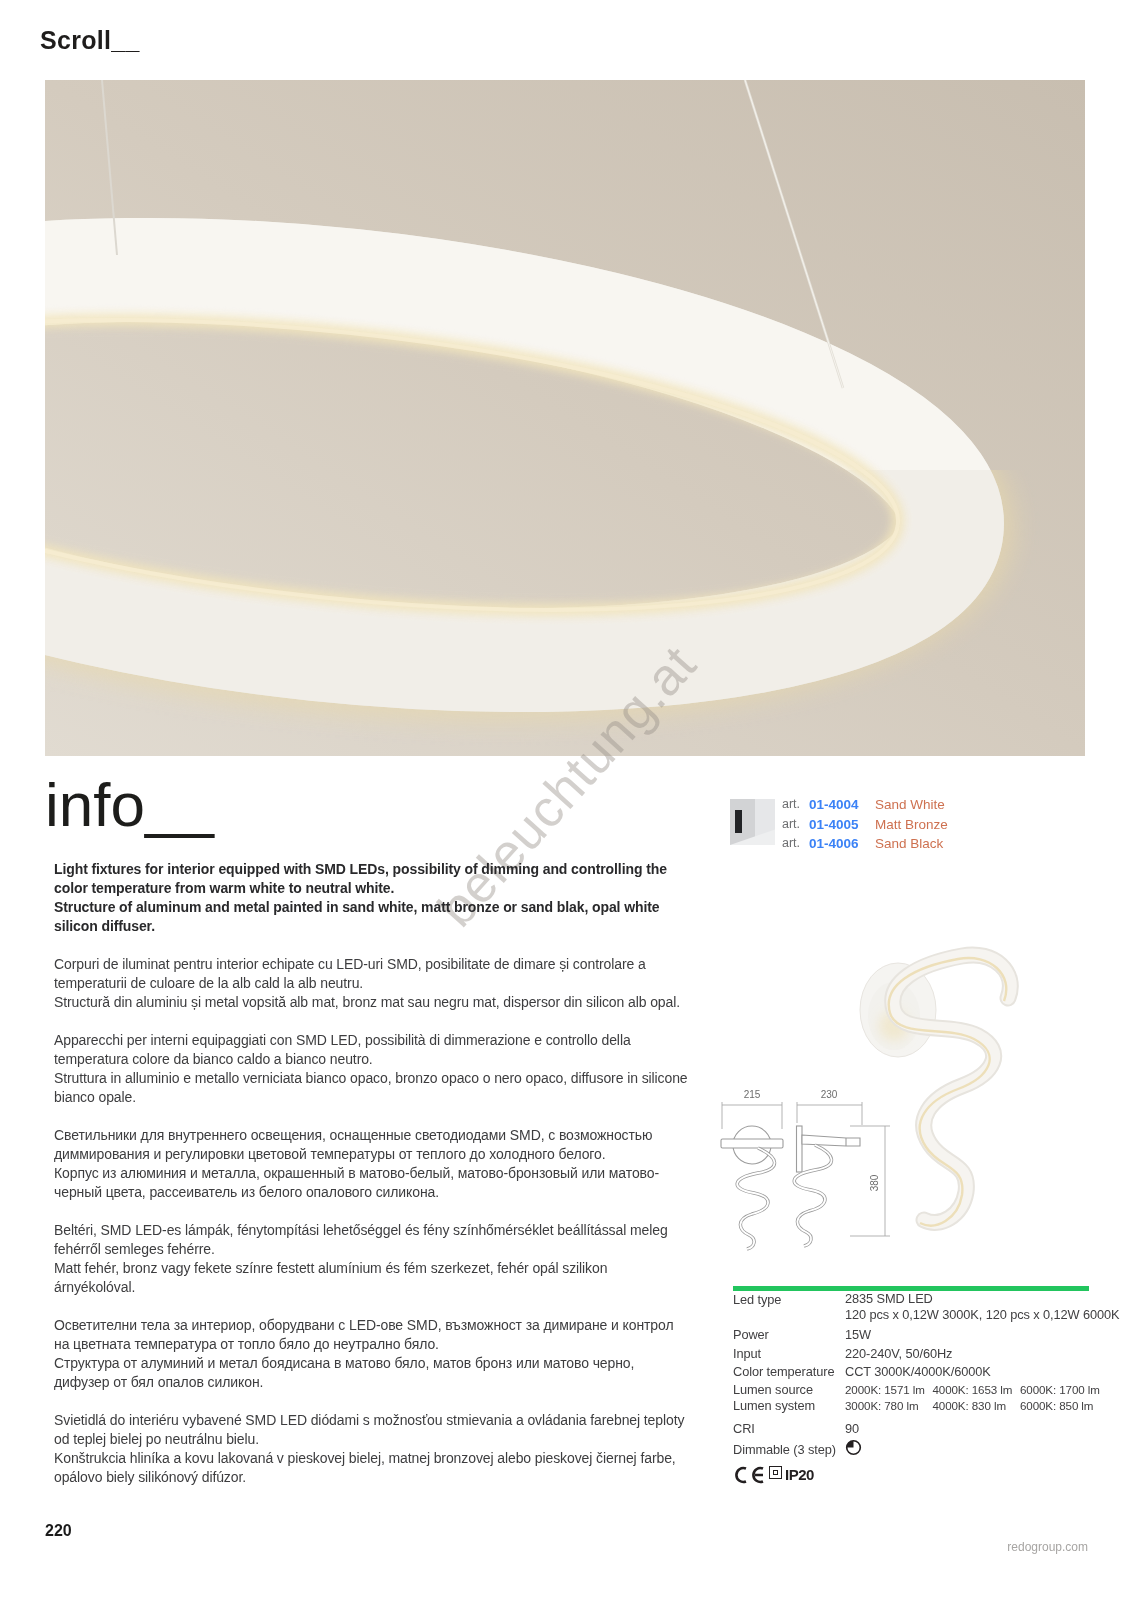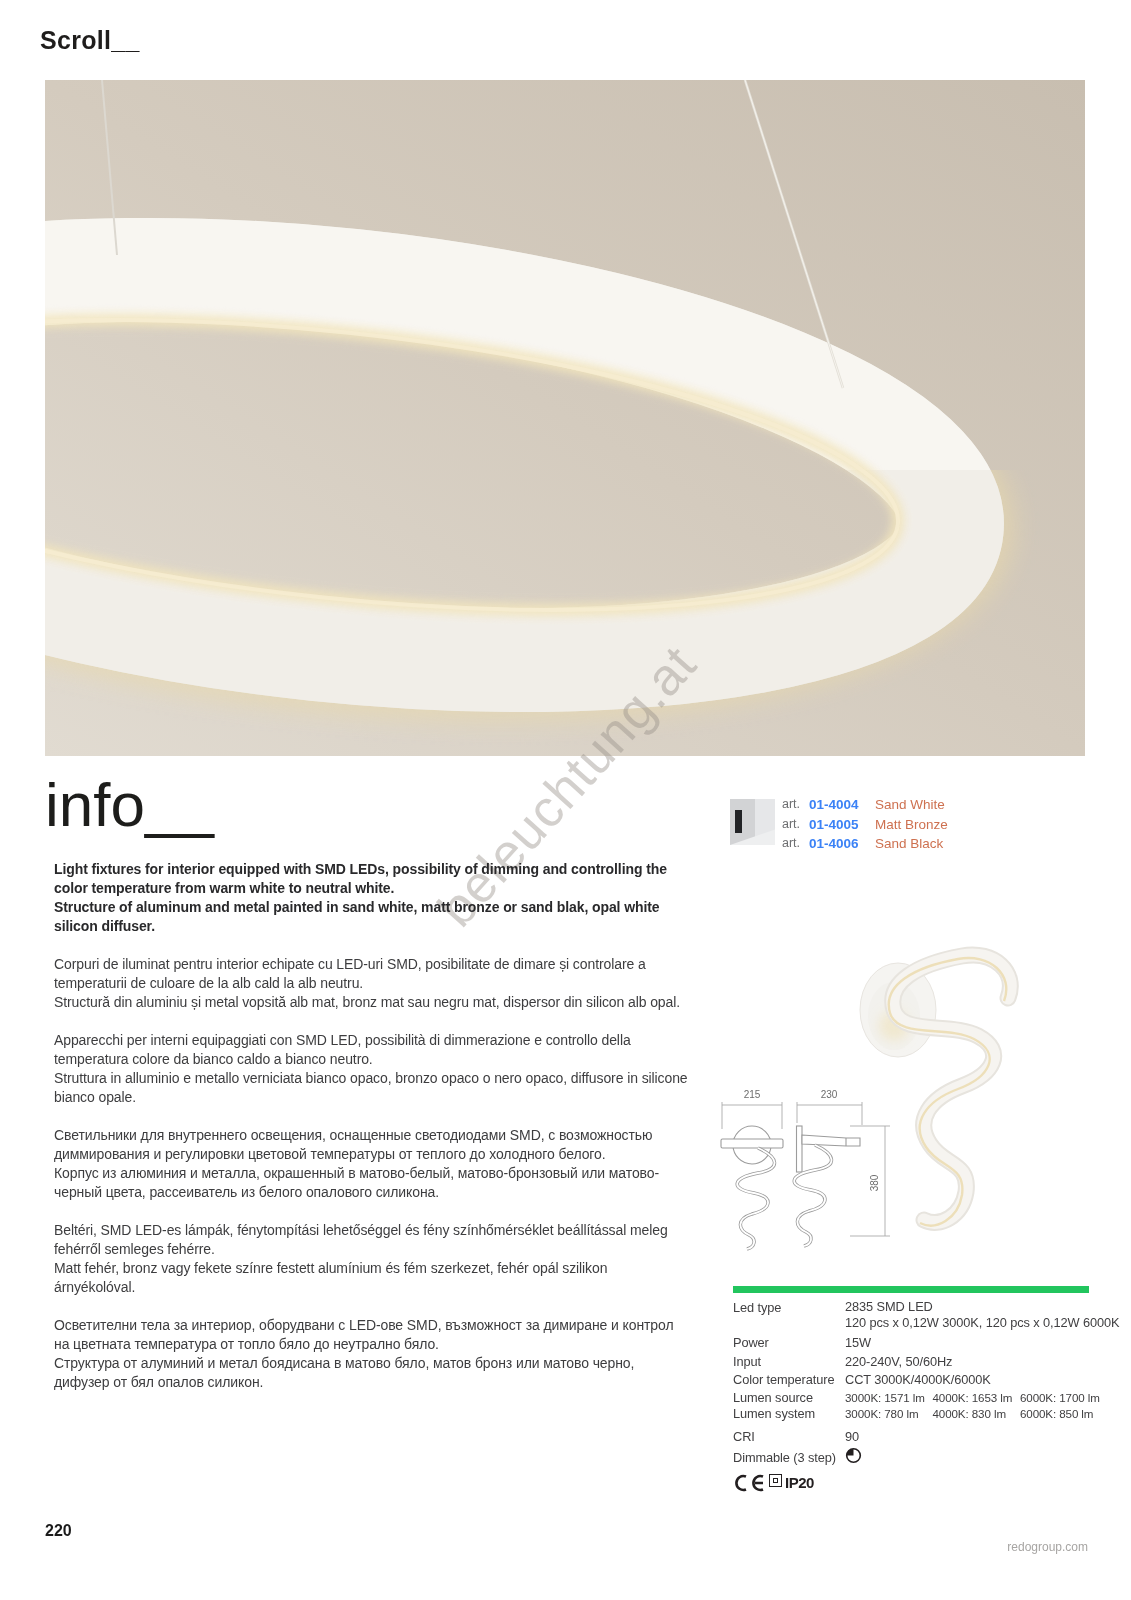--- a/index.html
+++ b/index.html
@@ -32,21 +32,21 @@
   .artrow{display:flex;align-items:flex-start;font-size:13.5px;line-height:19.5px}
   .artlabel{width:27px;font-size:12.5px;color:#6d6e70}
   .artcode{width:66px;font-weight:700;color:#3b82f6}
   .artname{color:#ce7150}
 
   .photo{position:absolute;left:848px;top:920px;z-index:2}
   .dimdraw{position:absolute;left:700px;top:1083px;z-index:2}
   .dimdraw text{font-family:"Liberation Sans",sans-serif;font-size:10px;fill:#6c6c6c}
 
   .specs{position:absolute;left:733px;top:1286px;width:356px;z-index:3;
-         border-top:7px solid #22c55e;padding-top:6px;font-size:12.8px;
+         border-top:5px solid #22c55e;padding-top:0;font-size:12.8px;
          color:#414042;letter-spacing:-.1px}
   .srow{display:flex;line-height:18.5px}
   .slabel{width:112px;flex:none}
   .svalue{flex:1;white-space:nowrap}
   .sline{display:block;line-height:15.5px}
   .srow.tall{margin-bottom:4px}
   .srow.lumen{line-height:16px}
   .lumen .svalue span{display:inline-block;min-width:84px;font-size:11.6px}
   .srow.cri{margin-top:6px}
   .srow.dimrow{margin-top:1px;align-items:center}
@@ -131,20 +131,22 @@
     </p>
     <p class="para">
       <span class="pline">Beltéri, SMD LED-es lámpák, fénytompítási lehetőséggel és fény színhőmérséklet beállítással meleg fehérről semleges fehérre.</span>
       <span class="pline">Matt fehér, bronz vagy fekete színre festett alumínium és fém szerkezet, fehér opál szilikon árnyékolóval.</span>
     </p>
     <p class="para">
       <span class="pline">Осветителни тела за интериор, оборудвани с LED-ове SMD, възможност за димиране и контрол на цветната температура от топло бяло до неутрално бяло.</span>
       <span class="pline">Структура от алуминий и метал боядисана в матово бяло, матов бронз или матово черно, дифузер от бял опалов силикон.</span>
     </p>
     <p class="para">
+      <span class="pline">Svietidlá do interiéru vybavené SMD LED diódami s možnosťou stmievania a ovládania farebnej teploty od teplej bielej po neutrálnu bielu.</span>
+      <span class="pline">Konštrukcia hliníka a kovu lakovaná v pieskovej bielej, matnej bronzovej alebo pieskovej čiernej farbe, opálovo biely silikónový difúzor.</span>
     </p>
   </section>
 
   <div class="articles">
     <div class="roombox">
       <span class="floor"></span>
       <span class="bar"></span>
     </div>
     <div class="artlist">
       <div class="artrow">
@@ -229,21 +231,21 @@
       <div class="slabel">Input</div>
       <div class="svalue">220-240V, 50/60Hz</div>
     </div>
     <div class="srow">
       <div class="slabel">Color temperature</div>
       <div class="svalue">CCT 3000K/4000K/6000K</div>
     </div>
     <div class="srow lumen">
       <div class="slabel">Lumen source</div>
       <div class="svalue">
-        <span>3000K: 1571 lm</span>
+        <span>2000K: 1571 lm</span>
         <span>4000K: 1653 lm</span>
         <span>6000K: 1700 lm</span>
       </div>
     </div>
     <div class="srow lumen">
       <div class="slabel">Lumen system</div>
       <div class="svalue">
         <span>3000K: 780 lm</span>
         <span>4000K: 830 lm</span>
         <span>6000K: 850 lm</span>

